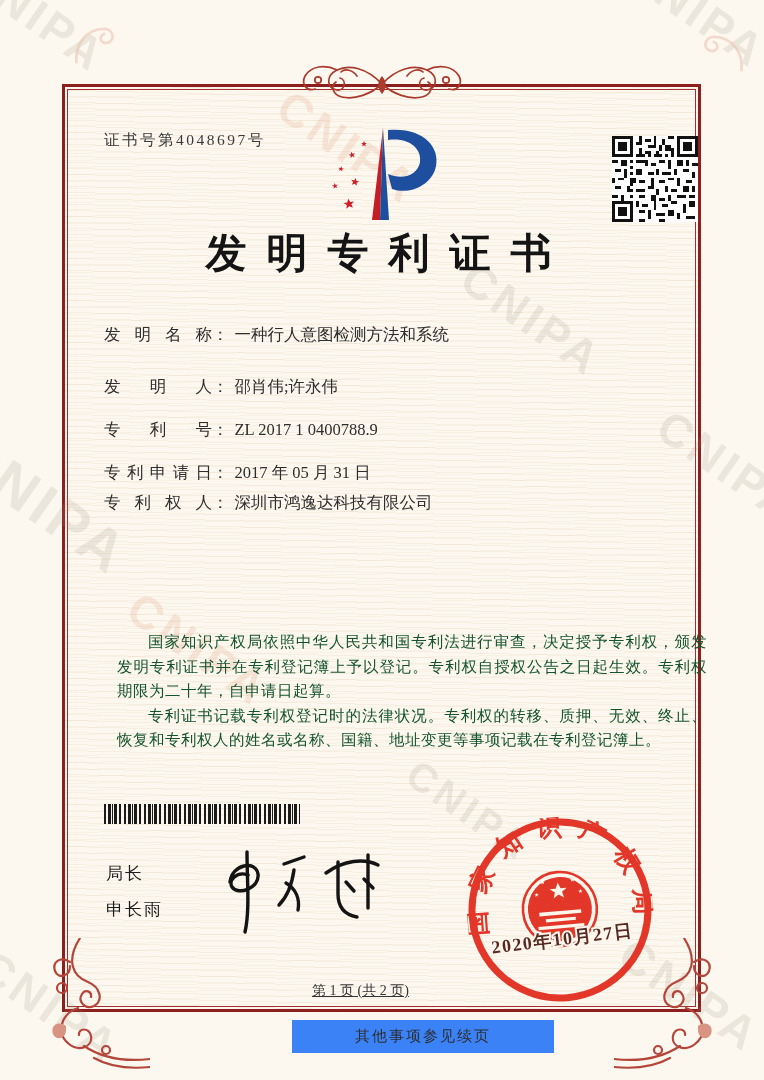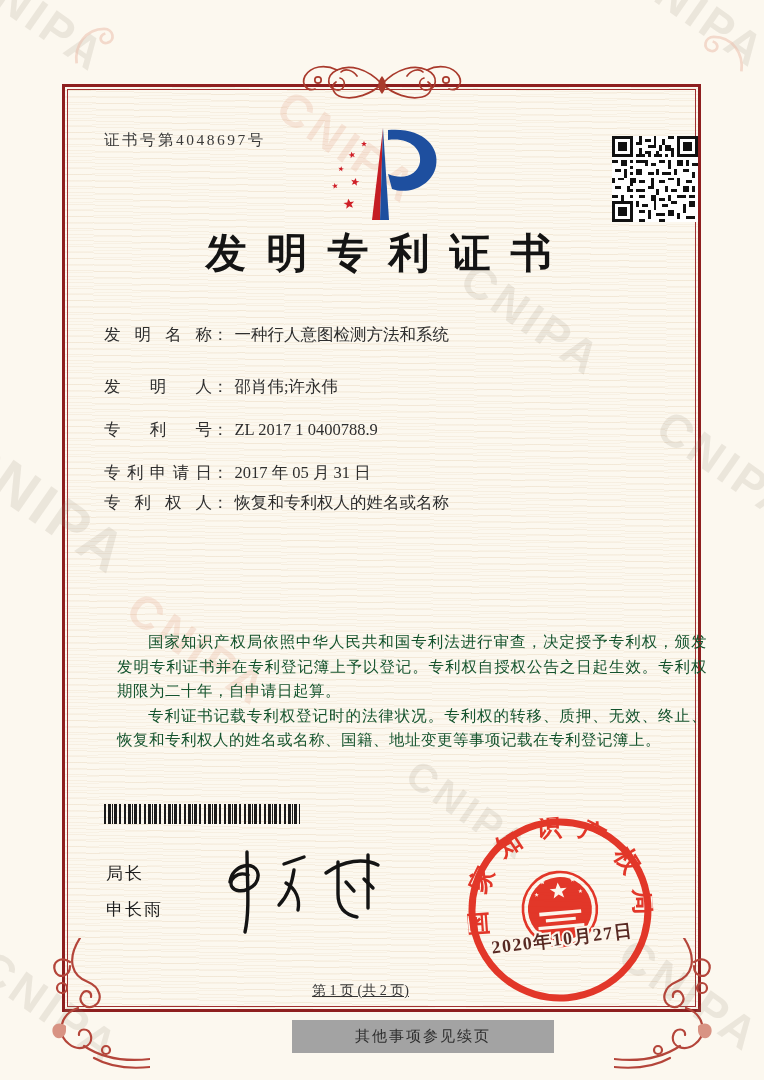--- a/index.html
+++ b/index.html
@@ -39,21 +39,21 @@
   .paras p{margin:0;text-indent:2em;}
   .barcode{position:absolute;left:104px;top:804px;width:196px;height:20px;
            background:
              repeating-linear-gradient(90deg,#1a1a1a 0 2px,rgba(0,0,0,0) 2px 5px),
              repeating-linear-gradient(90deg,#1a1a1a 0 1px,rgba(0,0,0,0) 1px 4px);}
   .signer-title{position:absolute;left:106px;top:862px;font-size:17px;color:#1e1e1e;letter-spacing:2px;}
   .signer-name{position:absolute;left:106px;top:898px;font-size:17px;color:#1e1e1e;letter-spacing:2px;}
   .signature{position:absolute;left:202px;top:842px;width:212px;height:96px;}
   .seal{position:absolute;left:467px;top:817px;width:186px;height:186px;transform:rotate(-5deg);opacity:.94;z-index:3;}
   .page-no{position:absolute;left:44px;top:982px;width:633px;text-align:center;font-size:14px;color:#333;text-decoration:underline;}
-  .footer-box{position:absolute;left:292px;top:1020px;width:262px;height:33px;background:#a3a3a3;
+  .footer-box{position:absolute;left:292px;top:1020px;width:262px;height:33px;background:#3b82f6;
               text-align:center;line-height:33px;font-size:15px;letter-spacing:2px;color:#2e2e2e;z-index:2;}
   .orn-top{position:absolute;left:297px;top:56px;width:170px;height:52px;z-index:2;}
   .corner{position:absolute;width:104px;height:132px;z-index:2;}
   .corner.bl{left:46px;top:938px;}
   .corner.br{left:614px;top:938px;transform:scaleX(-1);}
   .curl{position:absolute;width:46px;height:46px;opacity:.55;z-index:1;}
   .curl.tl{left:72px;top:22px;}
   .curl.tr{left:700px;top:30px;transform:scaleX(-1);}
 </style>
 </head>
@@ -185,21 +185,21 @@
       <div class="frow">
         <span class="flabel">发明人</span><span class="fcolon">：</span><span class="fvalue">邵肖伟;许永伟</span>
       </div>
       <div class="frow">
         <span class="flabel">专利号</span><span class="fcolon">：</span><span class="fvalue">ZL 2017 1 0400788.9</span>
       </div>
       <div class="frow r4">
         <span class="flabel">专利申请日</span><span class="fcolon">：</span><span class="fvalue">2017 年 05 月 31 日</span>
       </div>
       <div class="frow">
-        <span class="flabel">专利权人</span><span class="fcolon">：</span><span class="fvalue">恢复和专利权人的姓名或名称</span>
+        <span class="flabel">专利权人</span><span class="fcolon">：</span><span class="fvalue">深圳市鸿逸达科技有限公司</span>
       </div>
     </div>
 
     <div class="paras">
       <p>国家知识产权局依照中华人民共和国专利法进行审查，决定授予专利权，颁发发明专利证书并在专利登记簿上予以登记。专利权自授权公告之日起生效。专利权期限为二十年，自申请日起算。</p>
       <p>专利证书记载专利权登记时的法律状况。专利权的转移、质押、无效、终止、恢复和专利权人的姓名或名称、国籍、地址变更等事项记载在专利登记簿上。</p>
     </div>
 
     <div class="barcode"></div>
 

